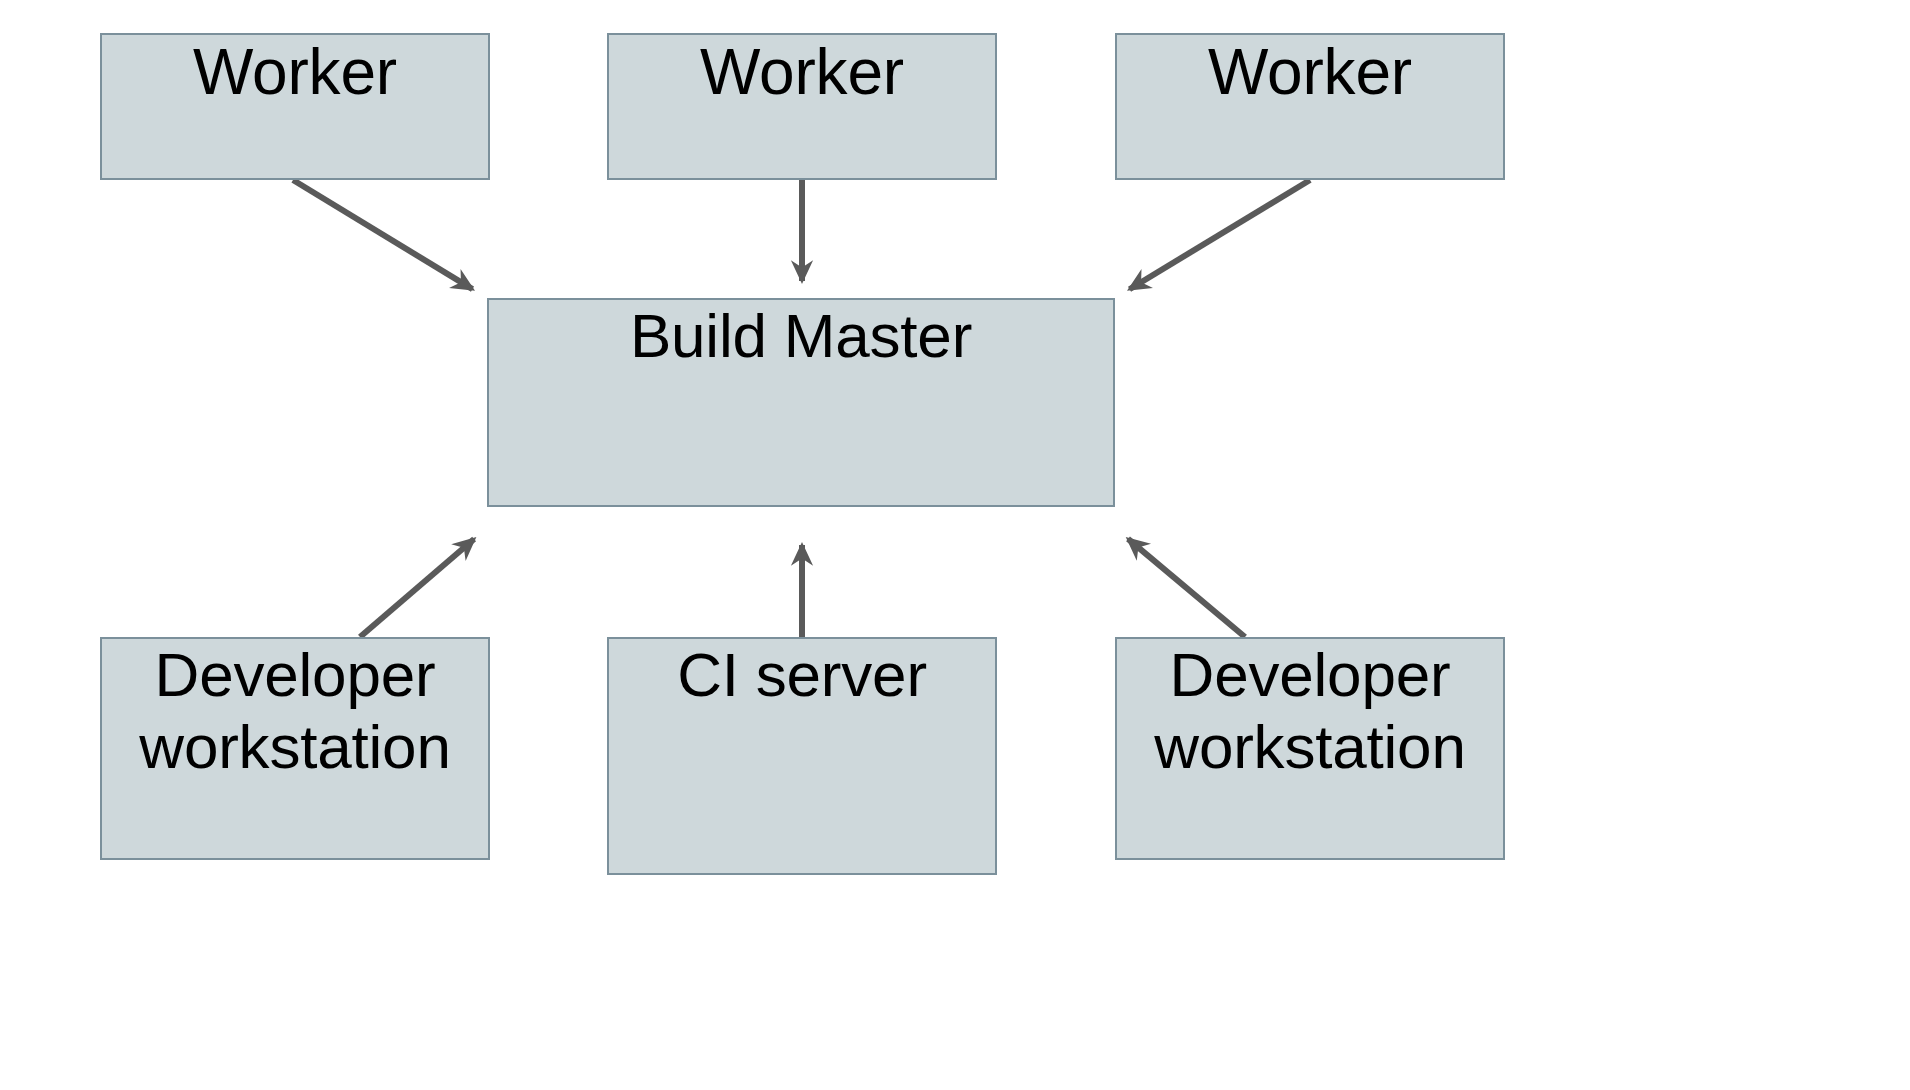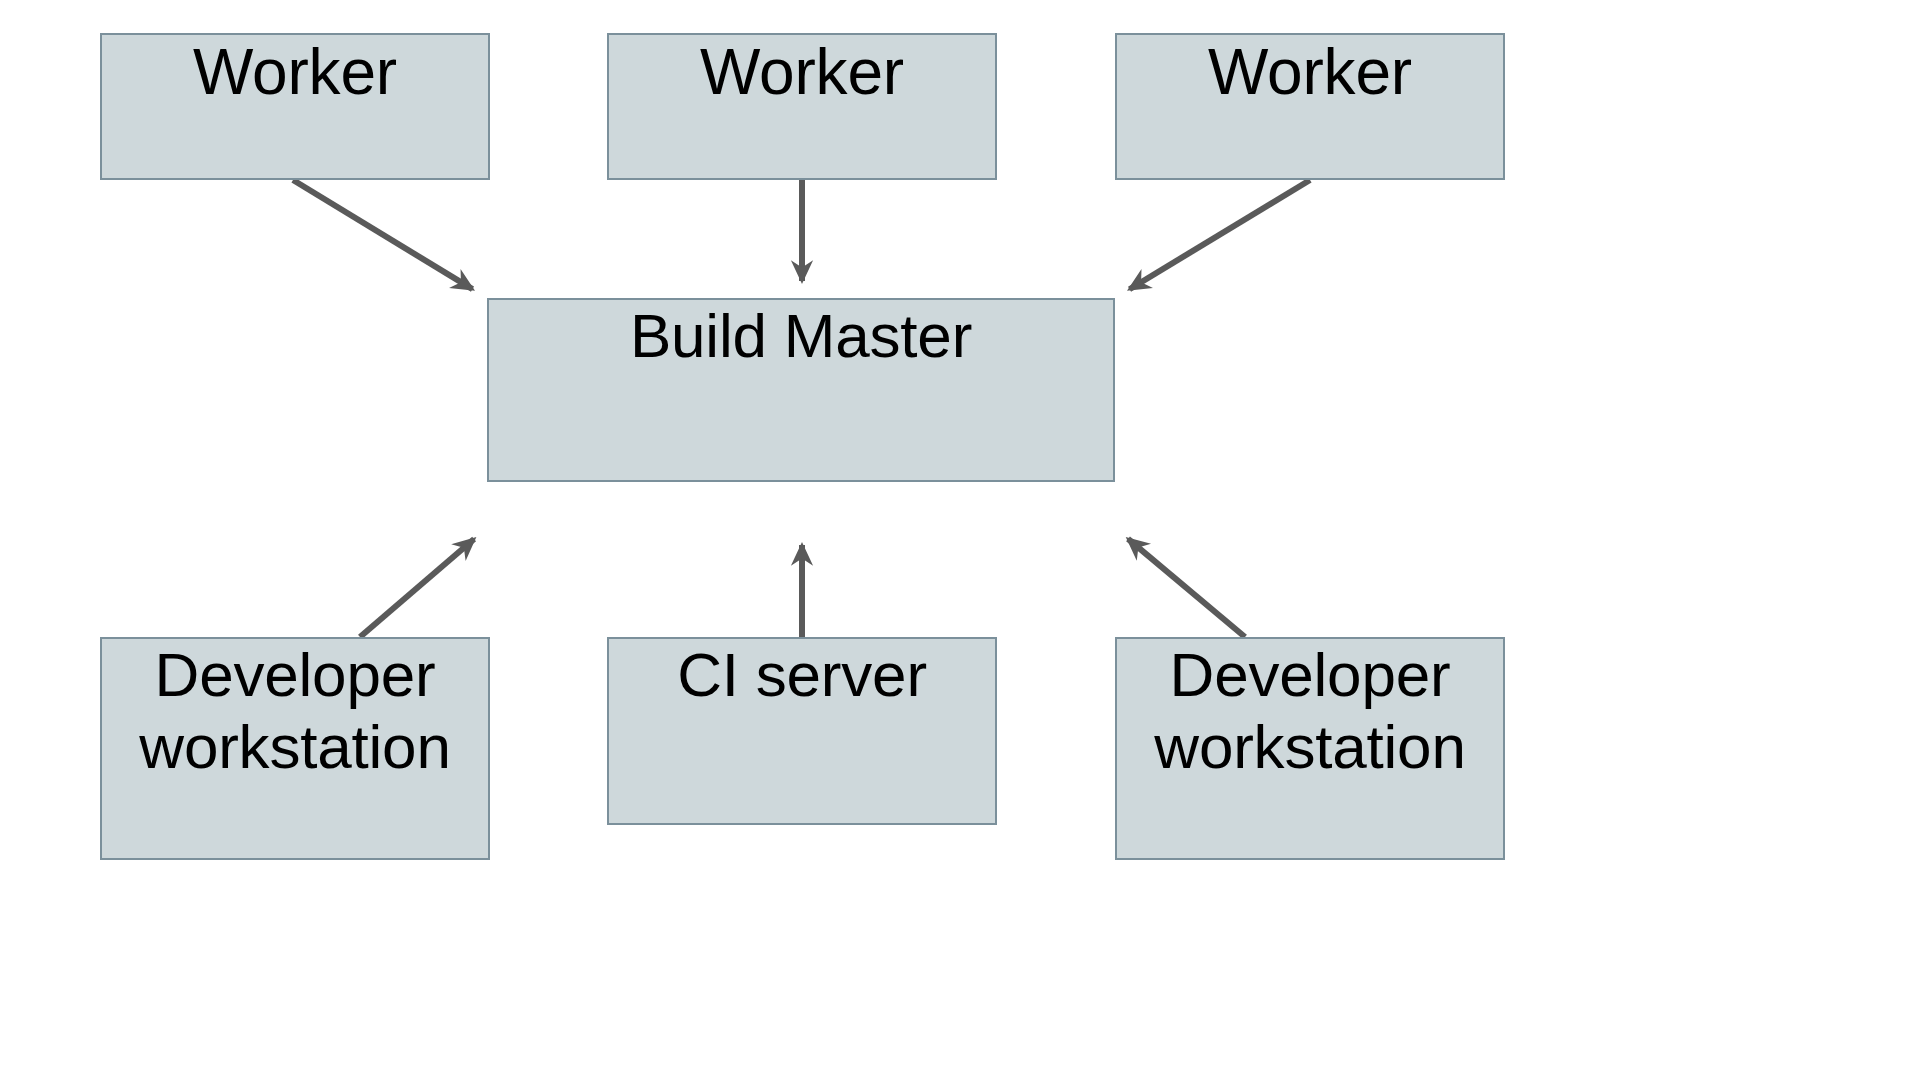--- a/index.html
+++ b/index.html
@@ -75,30 +75,30 @@
   </div>
 
   <div class="node" style="left: 607px; top: 33px; width: 390px; height: 147px; background: rgb(206, 216, 219); border-color: rgb(123, 144, 155); border-width: 2px; color: rgb(0, 0, 0); font-size: 64px;">
     <span class="node-label">Worker</span>
   </div>
 
   <div class="node" style="left: 1115px; top: 33px; width: 390px; height: 147px; background: rgb(206, 216, 219); border-color: rgb(123, 144, 155); border-width: 2px; color: rgb(0, 0, 0); font-size: 64px;">
     <span class="node-label">Worker</span>
   </div>
 
-  <div class="node" style="left: 487px; top: 298px; width: 628px; height: 184px; background: rgb(206, 216, 219); border-color: rgb(123, 144, 155); border-width: 2px; color: rgb(0, 0, 0); font-size: 62px;">
+  <div class="node" style="left: 487px; top: 298px; width: 628px; height: 209px; background: rgb(206, 216, 219); border-color: rgb(123, 144, 155); border-width: 2px; color: rgb(0, 0, 0); font-size: 62px;">
     <span class="node-label">Build Master</span>
   </div>
 
   <div class="node" style="left: 100px; top: 637px; width: 390px; height: 223px; background: rgb(206, 216, 219); border-color: rgb(123, 144, 155); border-width: 2px; color: rgb(0, 0, 0); font-size: 62px;">
     <span class="node-label">Developer
 workstation</span>
   </div>
 
-  <div class="node" style="left: 607px; top: 637px; width: 390px; height: 188px; background: rgb(206, 216, 219); border-color: rgb(123, 144, 155); border-width: 2px; color: rgb(0, 0, 0); font-size: 62px;">
+  <div class="node" style="left: 607px; top: 637px; width: 390px; height: 238px; background: rgb(206, 216, 219); border-color: rgb(123, 144, 155); border-width: 2px; color: rgb(0, 0, 0); font-size: 62px;">
     <span class="node-label">CI server</span>
   </div>
 
   <div class="node" style="left: 1115px; top: 637px; width: 390px; height: 223px; background: rgb(206, 216, 219); border-color: rgb(123, 144, 155); border-width: 2px; color: rgb(0, 0, 0); font-size: 62px;">
     <span class="node-label">Developer
 workstation</span>
   </div>
 
 </div>
 

